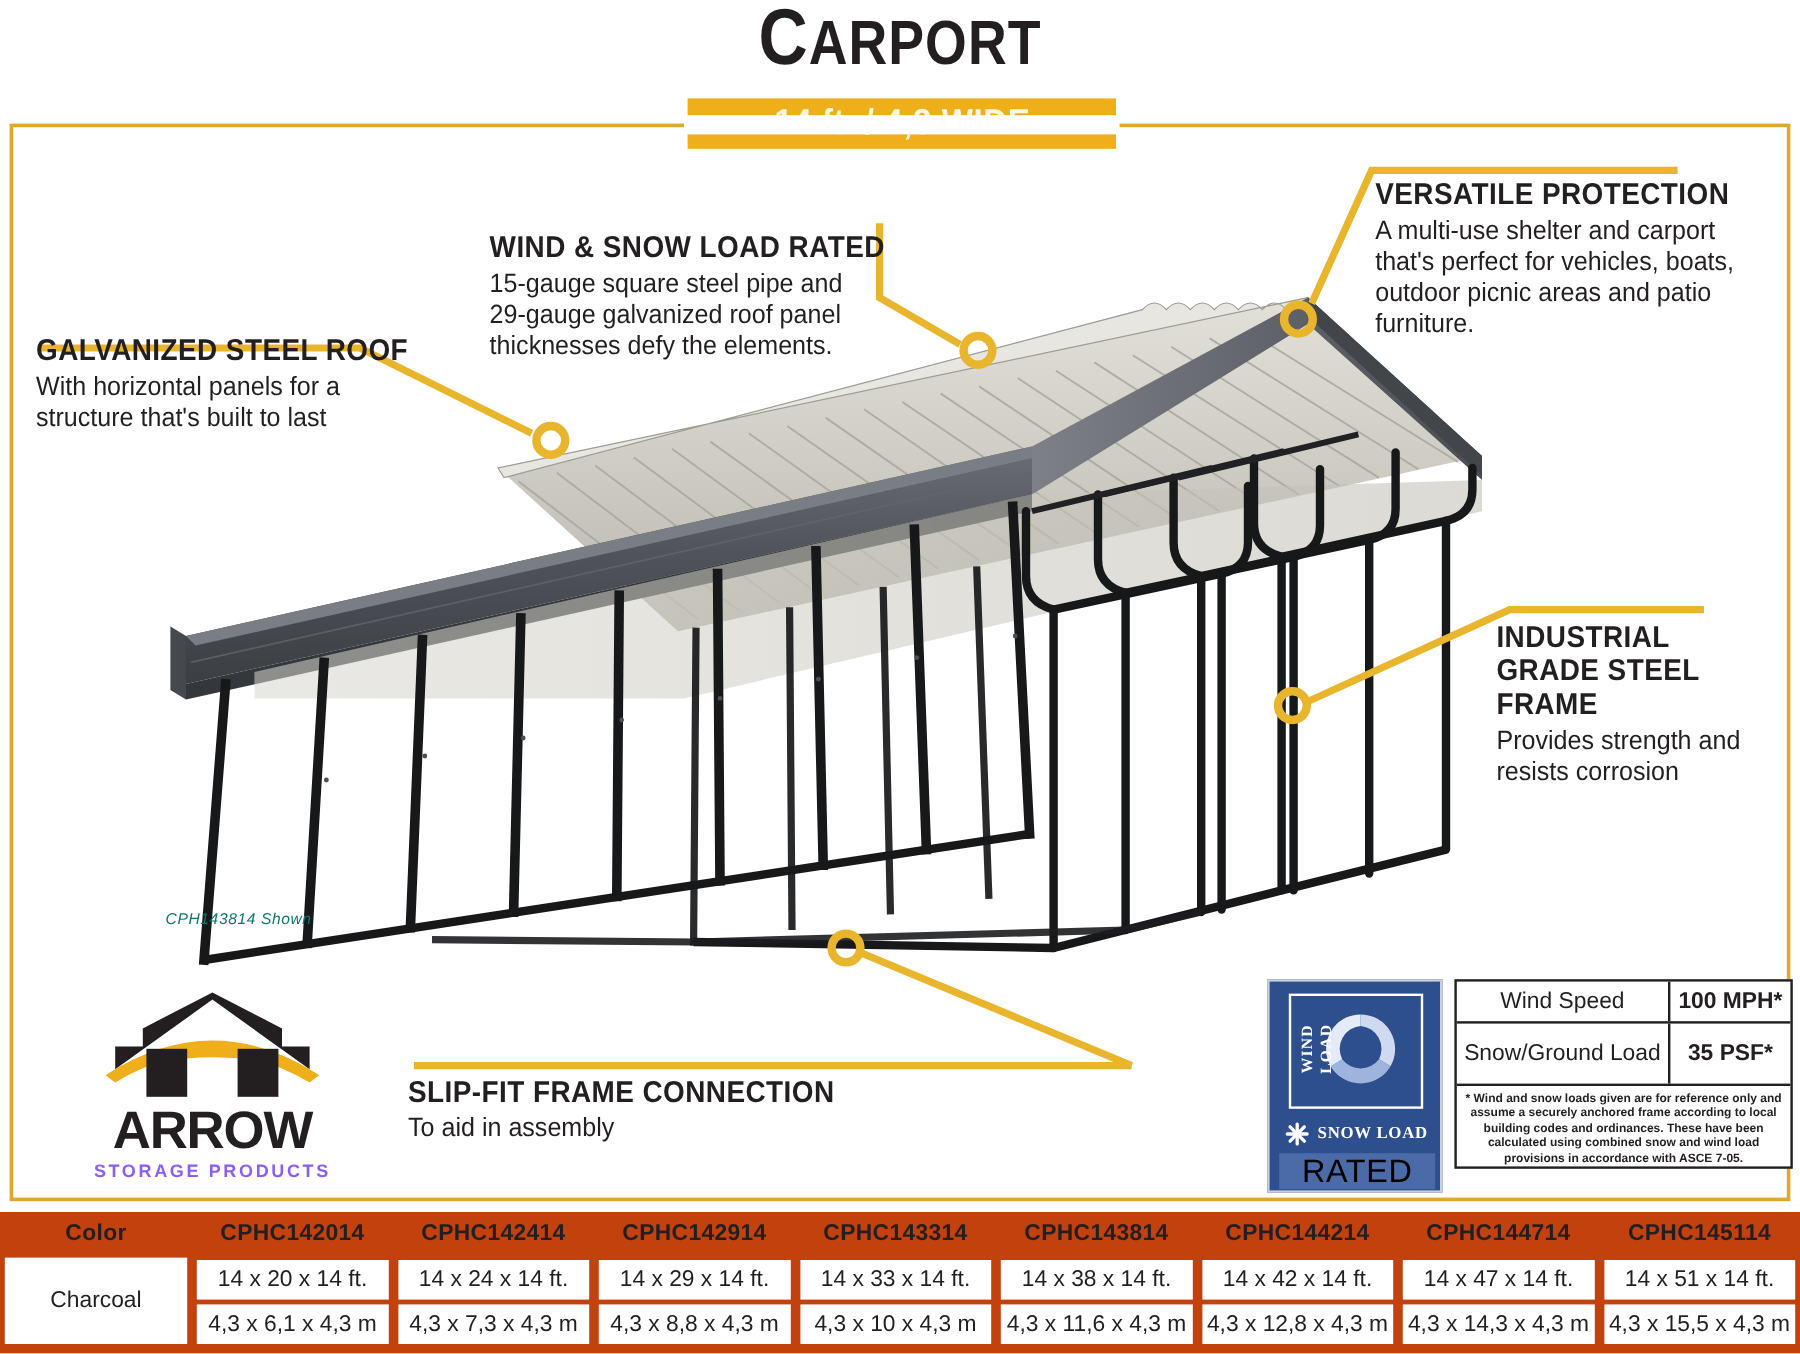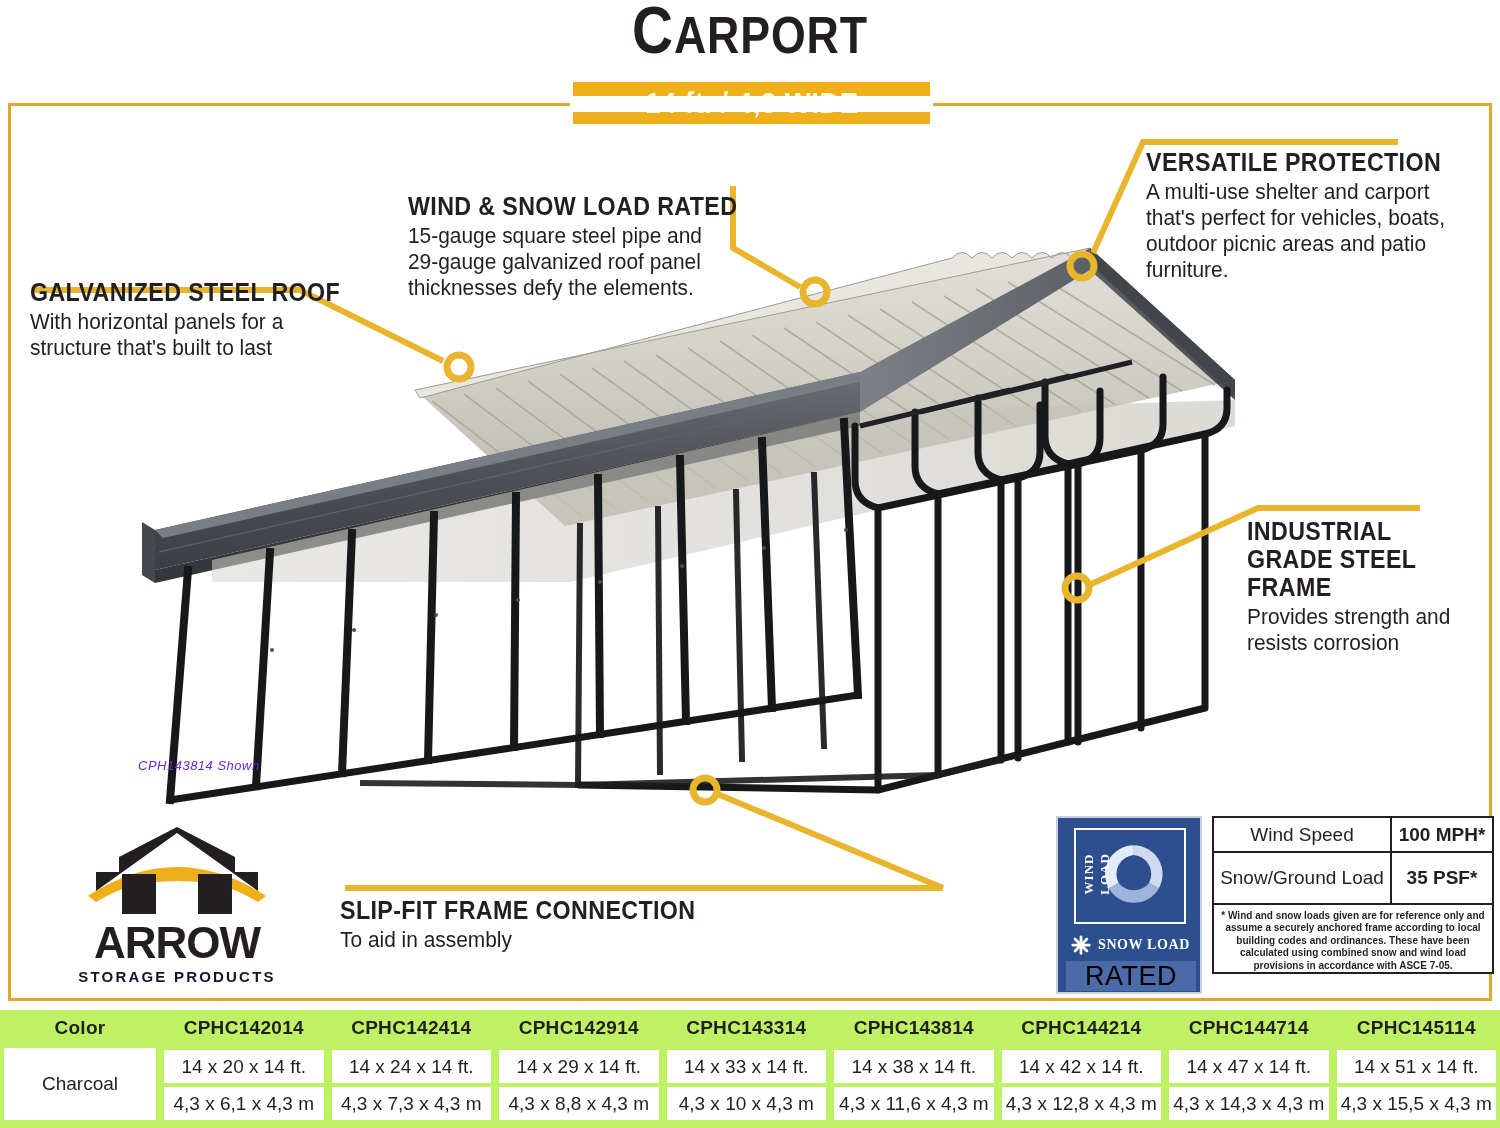--- a/index.html
+++ b/index.html
@@ -59,37 +59,37 @@
   #callout-roof{left:30px;top:278px;width:330px;}
   #callout-wind{left:408px;top:192px;width:330px;}
   #callout-versatile{left:1146px;top:148px;width:340px;}
   #callout-industrial{left:1247px;top:517px;width:250px;}
   #callout-slipfit{left:340px;top:896px;width:340px;}
 
   
   .product{position:absolute;left:60px;top:230px;width:1180px;height:600px;}
   .shown-label{
     position:absolute;left:138px;top:758px;
-    font-size:13px;font-style:italic;color:#6d28d9;letter-spacing:.5px;
+    font-size:13px;font-style:italic;color:#0f766e;letter-spacing:.5px;
     font-family:"Liberation Sans",sans-serif;
   }
 
   
   .leaders{position:absolute;left:0;top:0;width:1500px;height:1005px;pointer-events:none;}
 
   
   .logo{position:absolute;left:62px;top:822px;width:230px;height:172px;}
   .logo-name{
     position:absolute;left:0;top:96px;width:230px;text-align:center;
     font-size:44px;font-weight:bold;color:#231f20;letter-spacing:-1px;
     font-family:"Liberation Sans",sans-serif;
   }
   .logo-sub{
     position:absolute;left:0;top:146px;width:230px;text-align:center;
-    font-size:15px;font-weight:bold;color:#0f172a;letter-spacing:2.2px;
+    font-size:15px;font-weight:bold;color:#8b5cf6;letter-spacing:2.2px;
     font-family:"Liberation Sans",sans-serif;
   }
 
   
   .badge{
     position:absolute;left:1056px;top:816px;width:146px;height:178px;
     background:#2E4F8E;border:2px solid #c9cfdd;box-sizing:border-box;
     padding:6px;
   }
   .badge-inner{position:relative;width:100%;height:100%;}
@@ -137,21 +137,21 @@
   .spec-r2{height:50px;}
   .spec-note{
     padding:5px 6px 4px;text-align:center;
     font-size:10px;line-height:12.4px;color:#231f20;font-weight:bold;
     font-family:"Liberation Sans Narrow","Liberation Sans",sans-serif;
   }
 
   
   .modeltable{
     position:absolute;left:0;top:1010px;width:1500px;height:118px;
-    background:#bef264;
+    background:#c2410c;
   }
   .mt-grid{display:flex;width:1500px;}
   .mt-col{flex:1 1 0;min-width:0;}
   .mt-col.first{flex:0 0 160px;}
   .mt-head{
     height:36px;display:flex;align-items:center;justify-content:center;
     font-family:"Liberation Sans Narrow","Liberation Sans",sans-serif;
     font-size:19px;font-weight:bold;color:#231f20;letter-spacing:.3px;
   }
   .mt-cell{

